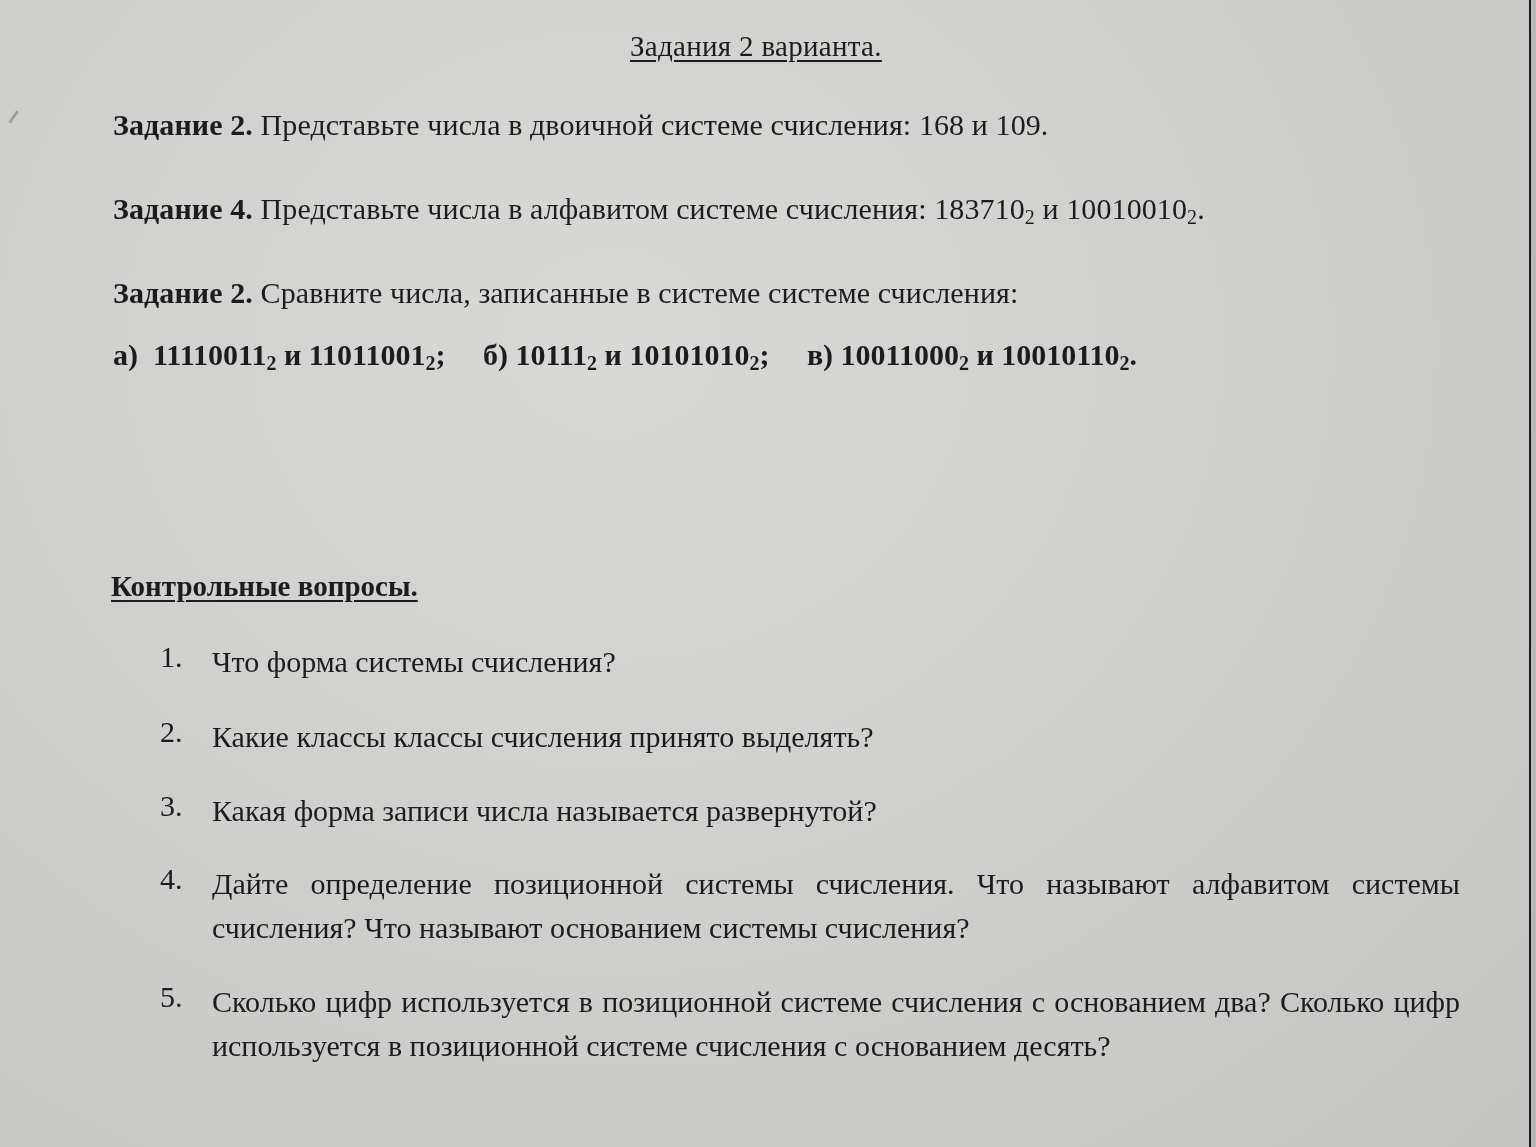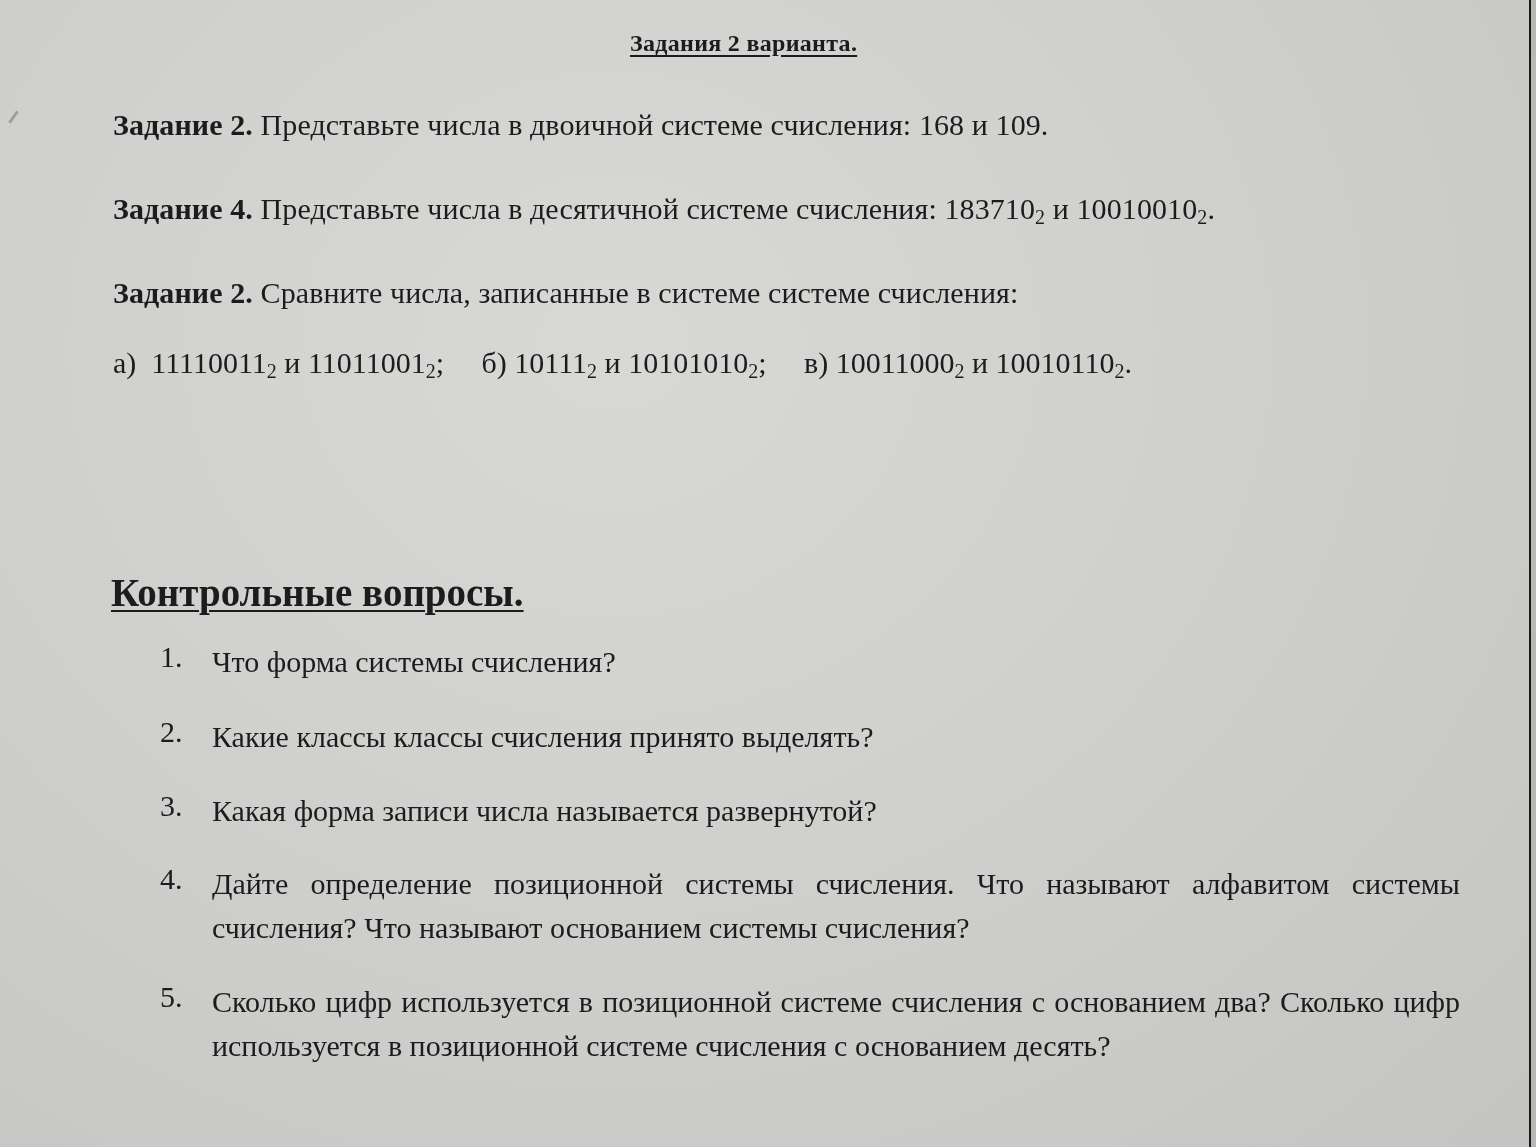--- a/index.html
+++ b/index.html
@@ -46,22 +46,22 @@
       width: 3px;
       height: 14px;
       background: #8a8a88;
       transform: rotate(35deg);
       opacity: 0.7;
     }
     .title {
       position: absolute;
       left: 630px;
       top: 30px;
-      font-size: 24px;
-      font-weight: bold;
+      font-size: 29px;
+      font-weight: normal;
       text-decoration: underline;
       text-underline-offset: 4px;
       text-decoration-thickness: 2px;
       letter-spacing: 0.3px;
     }
     .task {
       position: absolute;
       left: 113px;
       font-size: 30px;
       white-space: nowrap;
@@ -71,33 +71,34 @@
       font-weight: bold;
     }
     .sub {
       font-size: 20px;
       vertical-align: -5px;
       line-height: 0;
     }
     .compare-row {
       position: absolute;
       left: 113px;
-      top: 346px;
+      top: 338px;
       font-size: 30px;
       white-space: nowrap;
+      font-weight: bold;
     }
     .compare-item {
       display: inline-block;
       margin-right: 30px;
     }
     .section-title {
       position: absolute;
       left: 111px;
       top: 570px;
-      font-size: 39px;
+      font-size: 29px;
       font-weight: bold;
       text-decoration: underline;
       text-underline-offset: 4px;
       text-decoration-thickness: 2px;
     }
     .q {
       position: absolute;
       left: 160px;
       font-size: 30px;
       width: 1300px;
@@ -124,21 +125,21 @@
 
 <div class="title">Задания 2 варианта.</div>
 
 <div class="task" style="top:108px;">
   <b>Задание 2.</b>
   <span>Представьте числа в двоичной системе счисления: 168 и 109.</span>
 </div>
 
 <div class="task" style="top:192px;">
   <b>Задание 4.</b>
-  <span>Представьте числа в десятичной системе счисления: </span><span>183710</span><span class="sub">2</span><span> и </span><span>10010010</span><span class="sub">2</span><span>.</span>
+  <span>Представьте числа в алфавитом системе счисления: </span><span>183710</span><span class="sub">2</span><span> и </span><span>10010010</span><span class="sub">2</span><span>.</span>
 </div>
 
 <div class="task" style="top:276px;">
   <b>Задание 2.</b>
   <span>Сравните числа, записанные в системе системе счисления:</span>
 </div>
 
 <div class="compare-row">
   <span class="compare-item">
     <span>а)</span>&nbsp;

